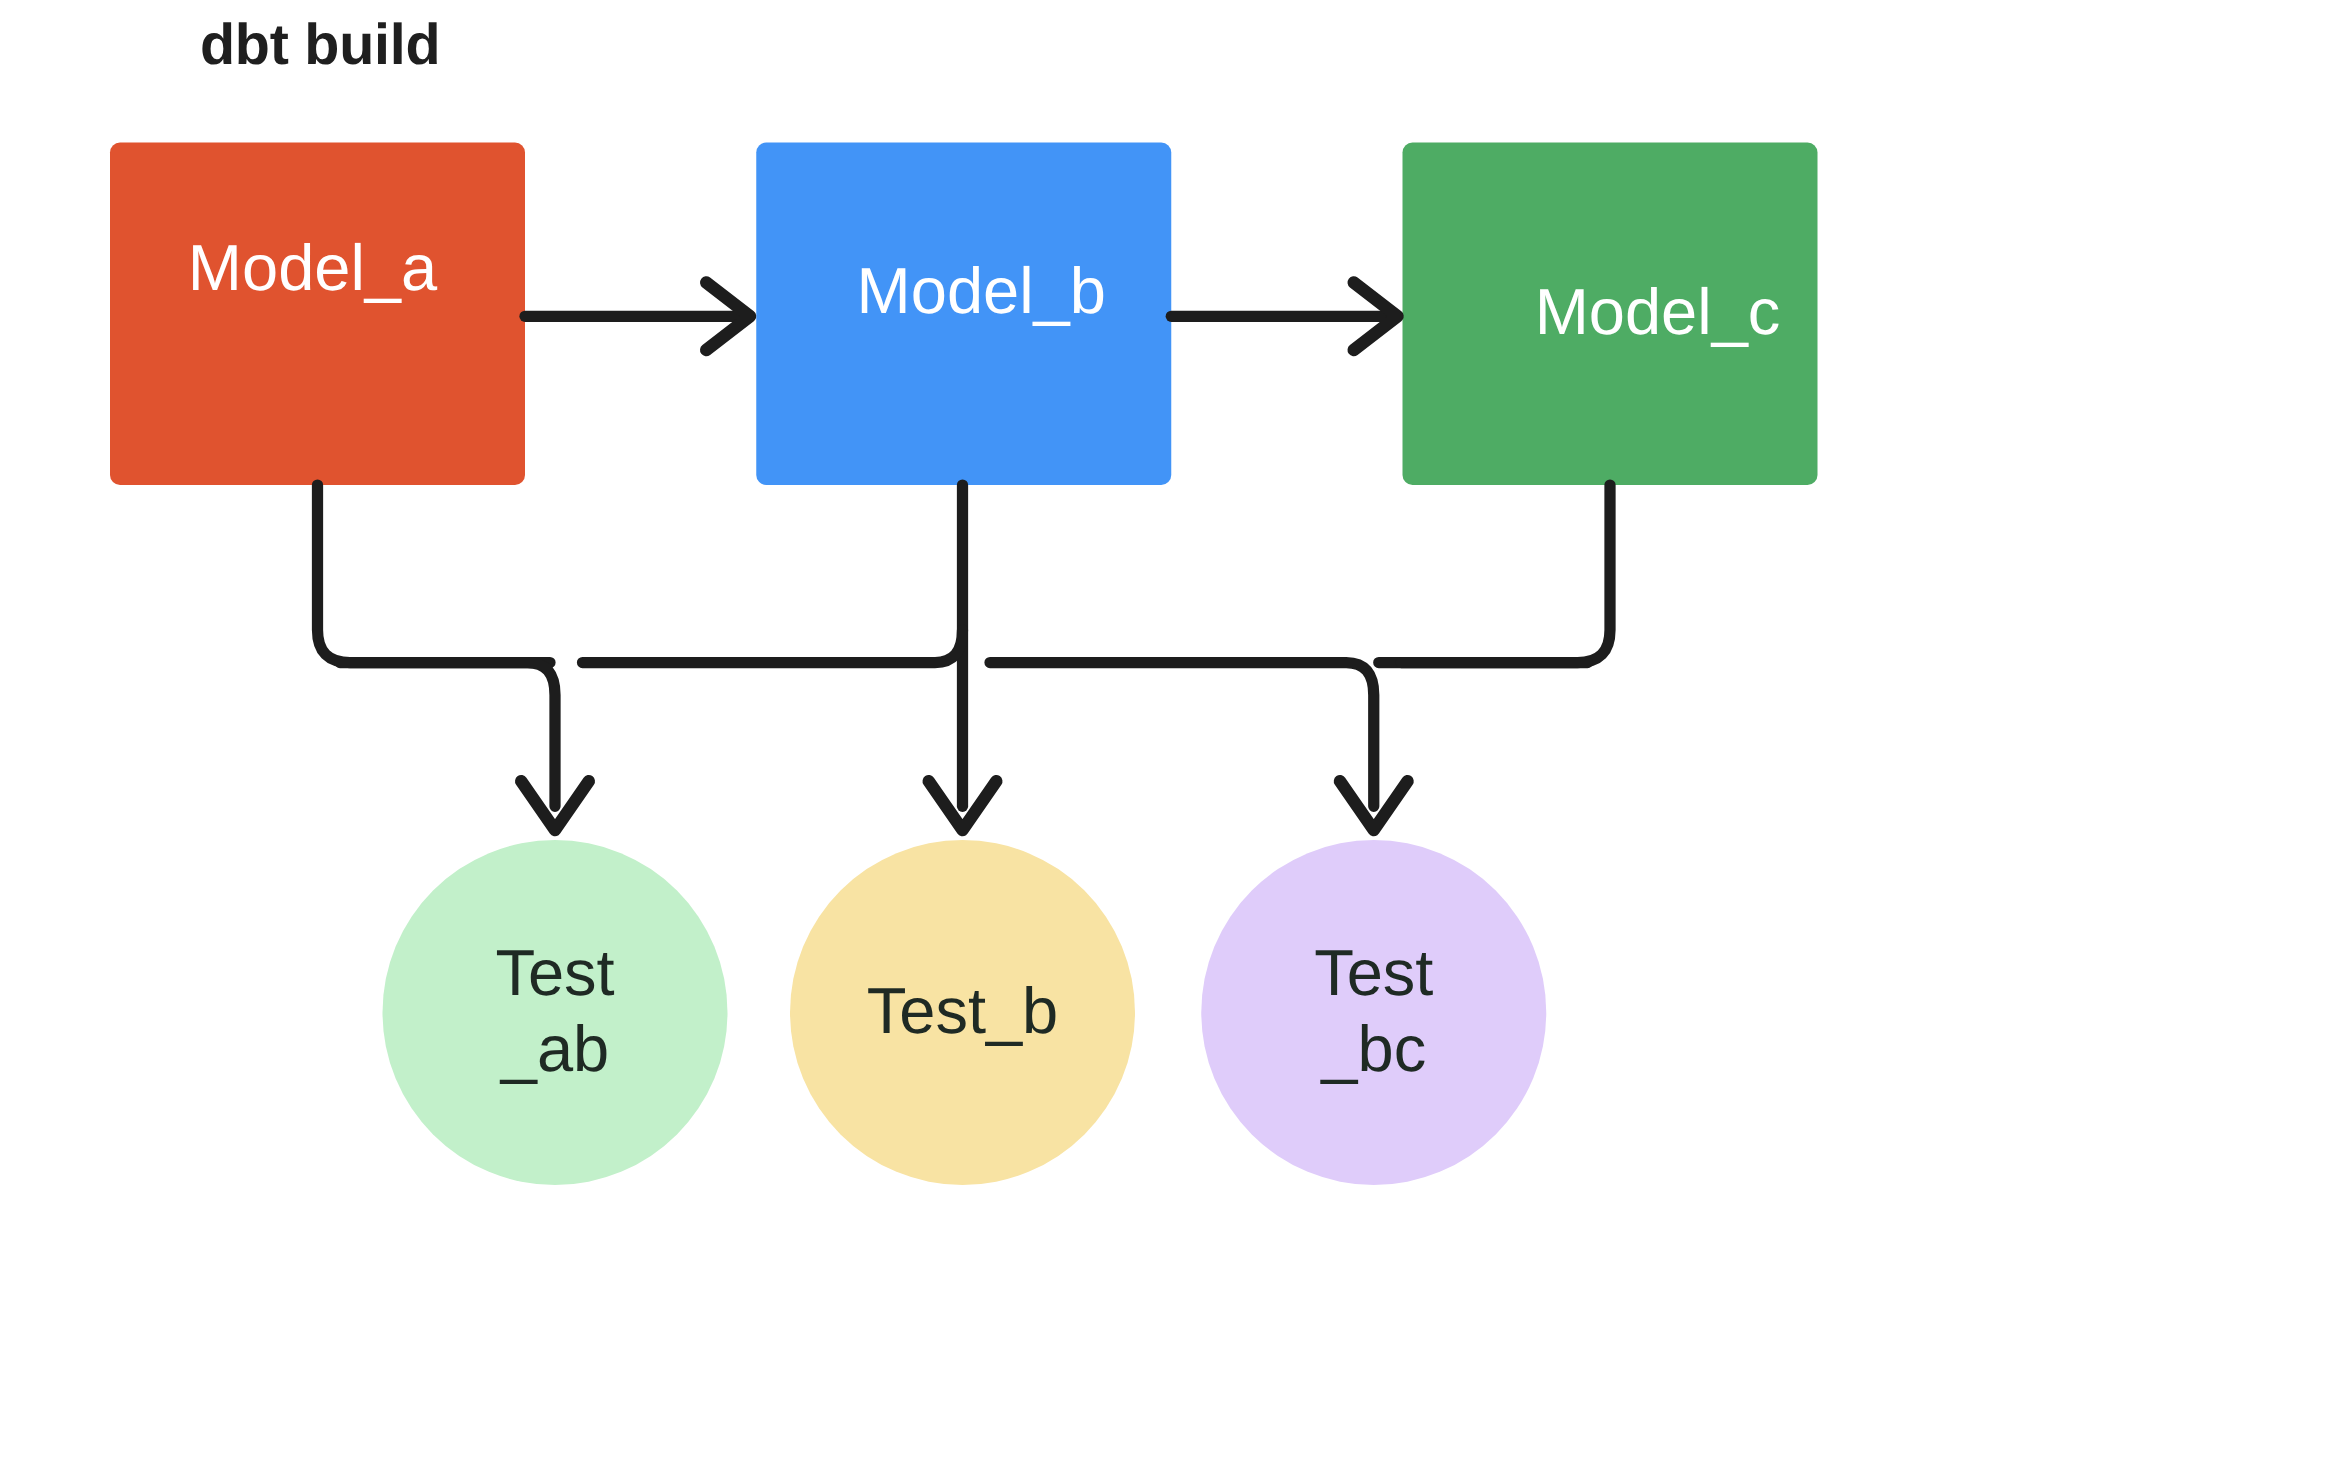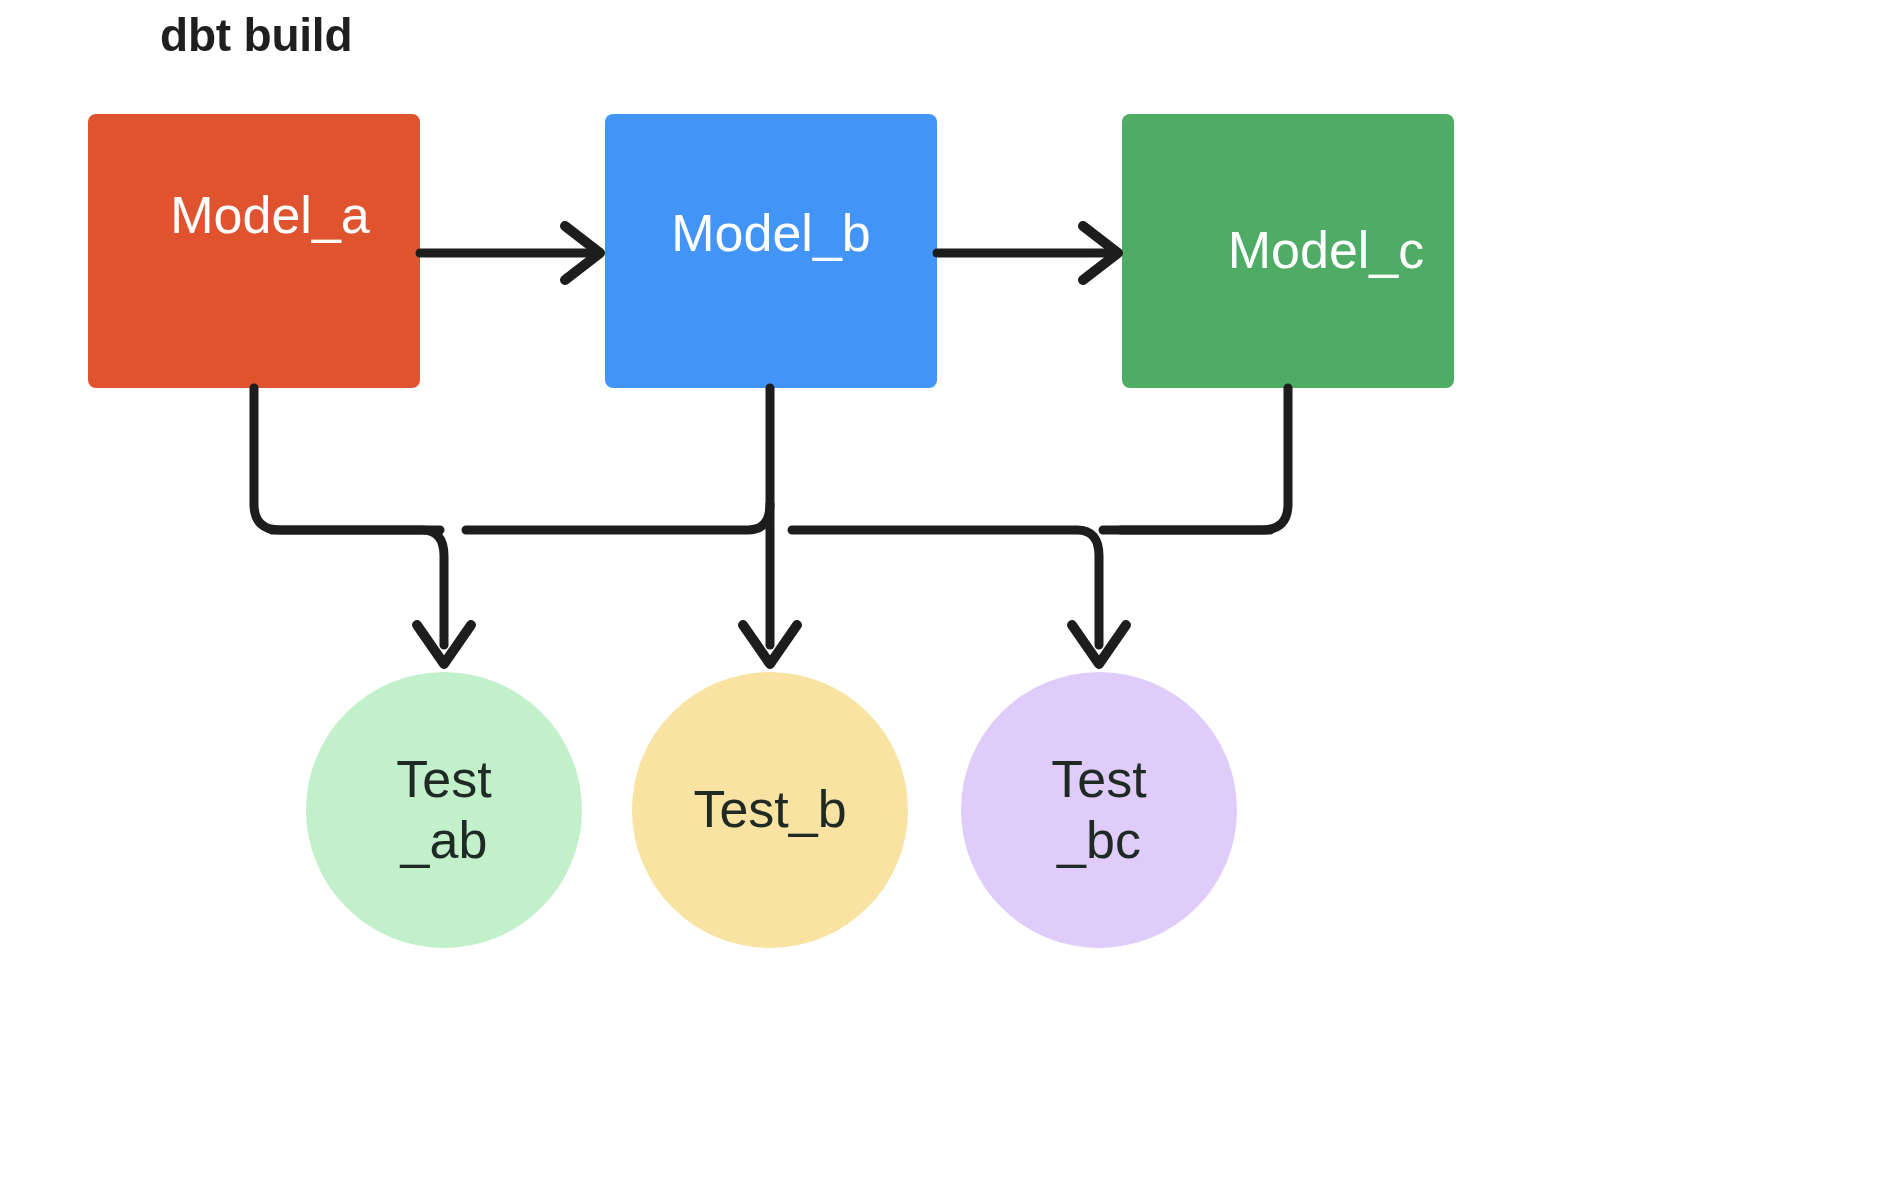--- a/index.html
+++ b/index.html
@@ -95,22 +95,22 @@
     </g>
     <g>
       <polyline points="743,625 770,664 797,625" fill="none" stroke="#1d1d1d" stroke-width="10" stroke-linecap="round" stroke-linejoin="round"></polyline>
     </g>
     <g>
       <polyline points="1072,625 1099,664 1126,625" fill="none" stroke="#1d1d1d" stroke-width="10" stroke-linecap="round" stroke-linejoin="round"></polyline>
     </g>
 
   </svg>
 
-  <div class="node-label model-label" style="left:104px; top:114px; width:332px; height:204px;">Model_a</div>
-  <div class="node-label model-label" style="left:605px; top:114px; width:332px; height:240px;">Model_b</div>
+  <div class="node-label model-label" style="left:84px; top:114px; width:332px; height:204px;">Model_a</div>
+  <div class="node-label model-label" style="left:619px; top:114px; width:332px; height:240px;">Model_b</div>
   <div class="node-label model-label" style="left:1122px; top:114px; width:332px; height:274px;margin-left:38px;">Model_c</div>
 
   <div class="node-label test-label" style="left:306px; top:672px; width:276px; height:276px;">Test
 _ab</div>
   <div class="node-label test-label" style="left:632px; top:672px; width:276px; height:276px;">Test_b</div>
   <div class="node-label test-label" style="left:961px; top:672px; width:276px; height:276px;">Test
 _bc</div>
 
 </div>
 

